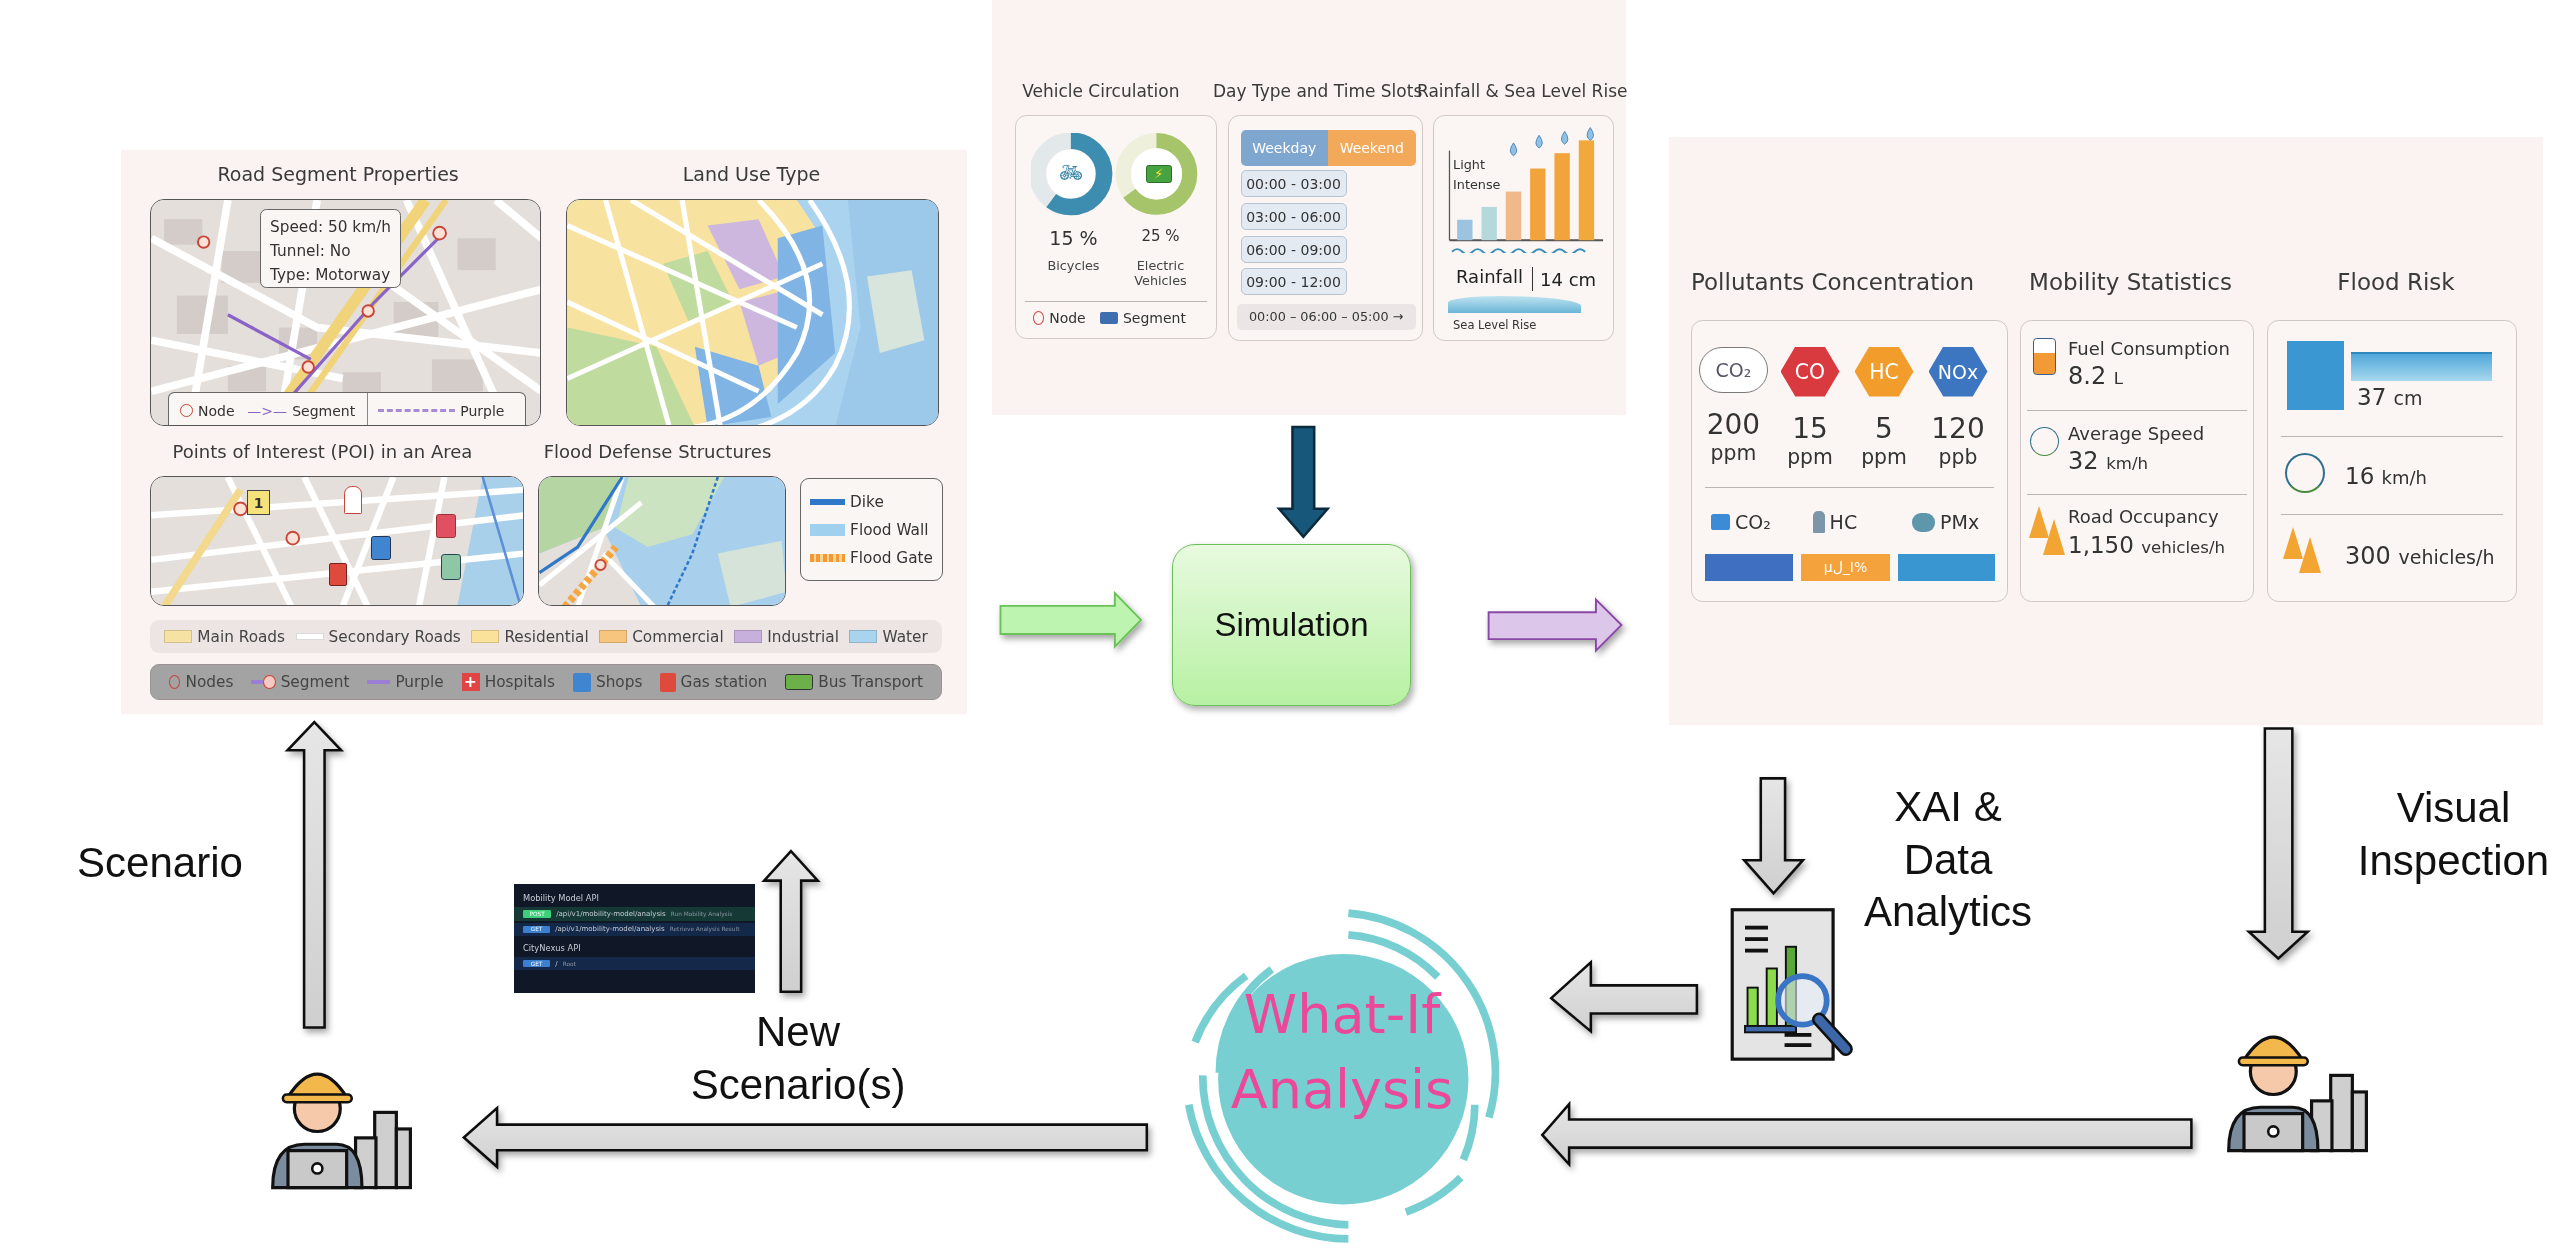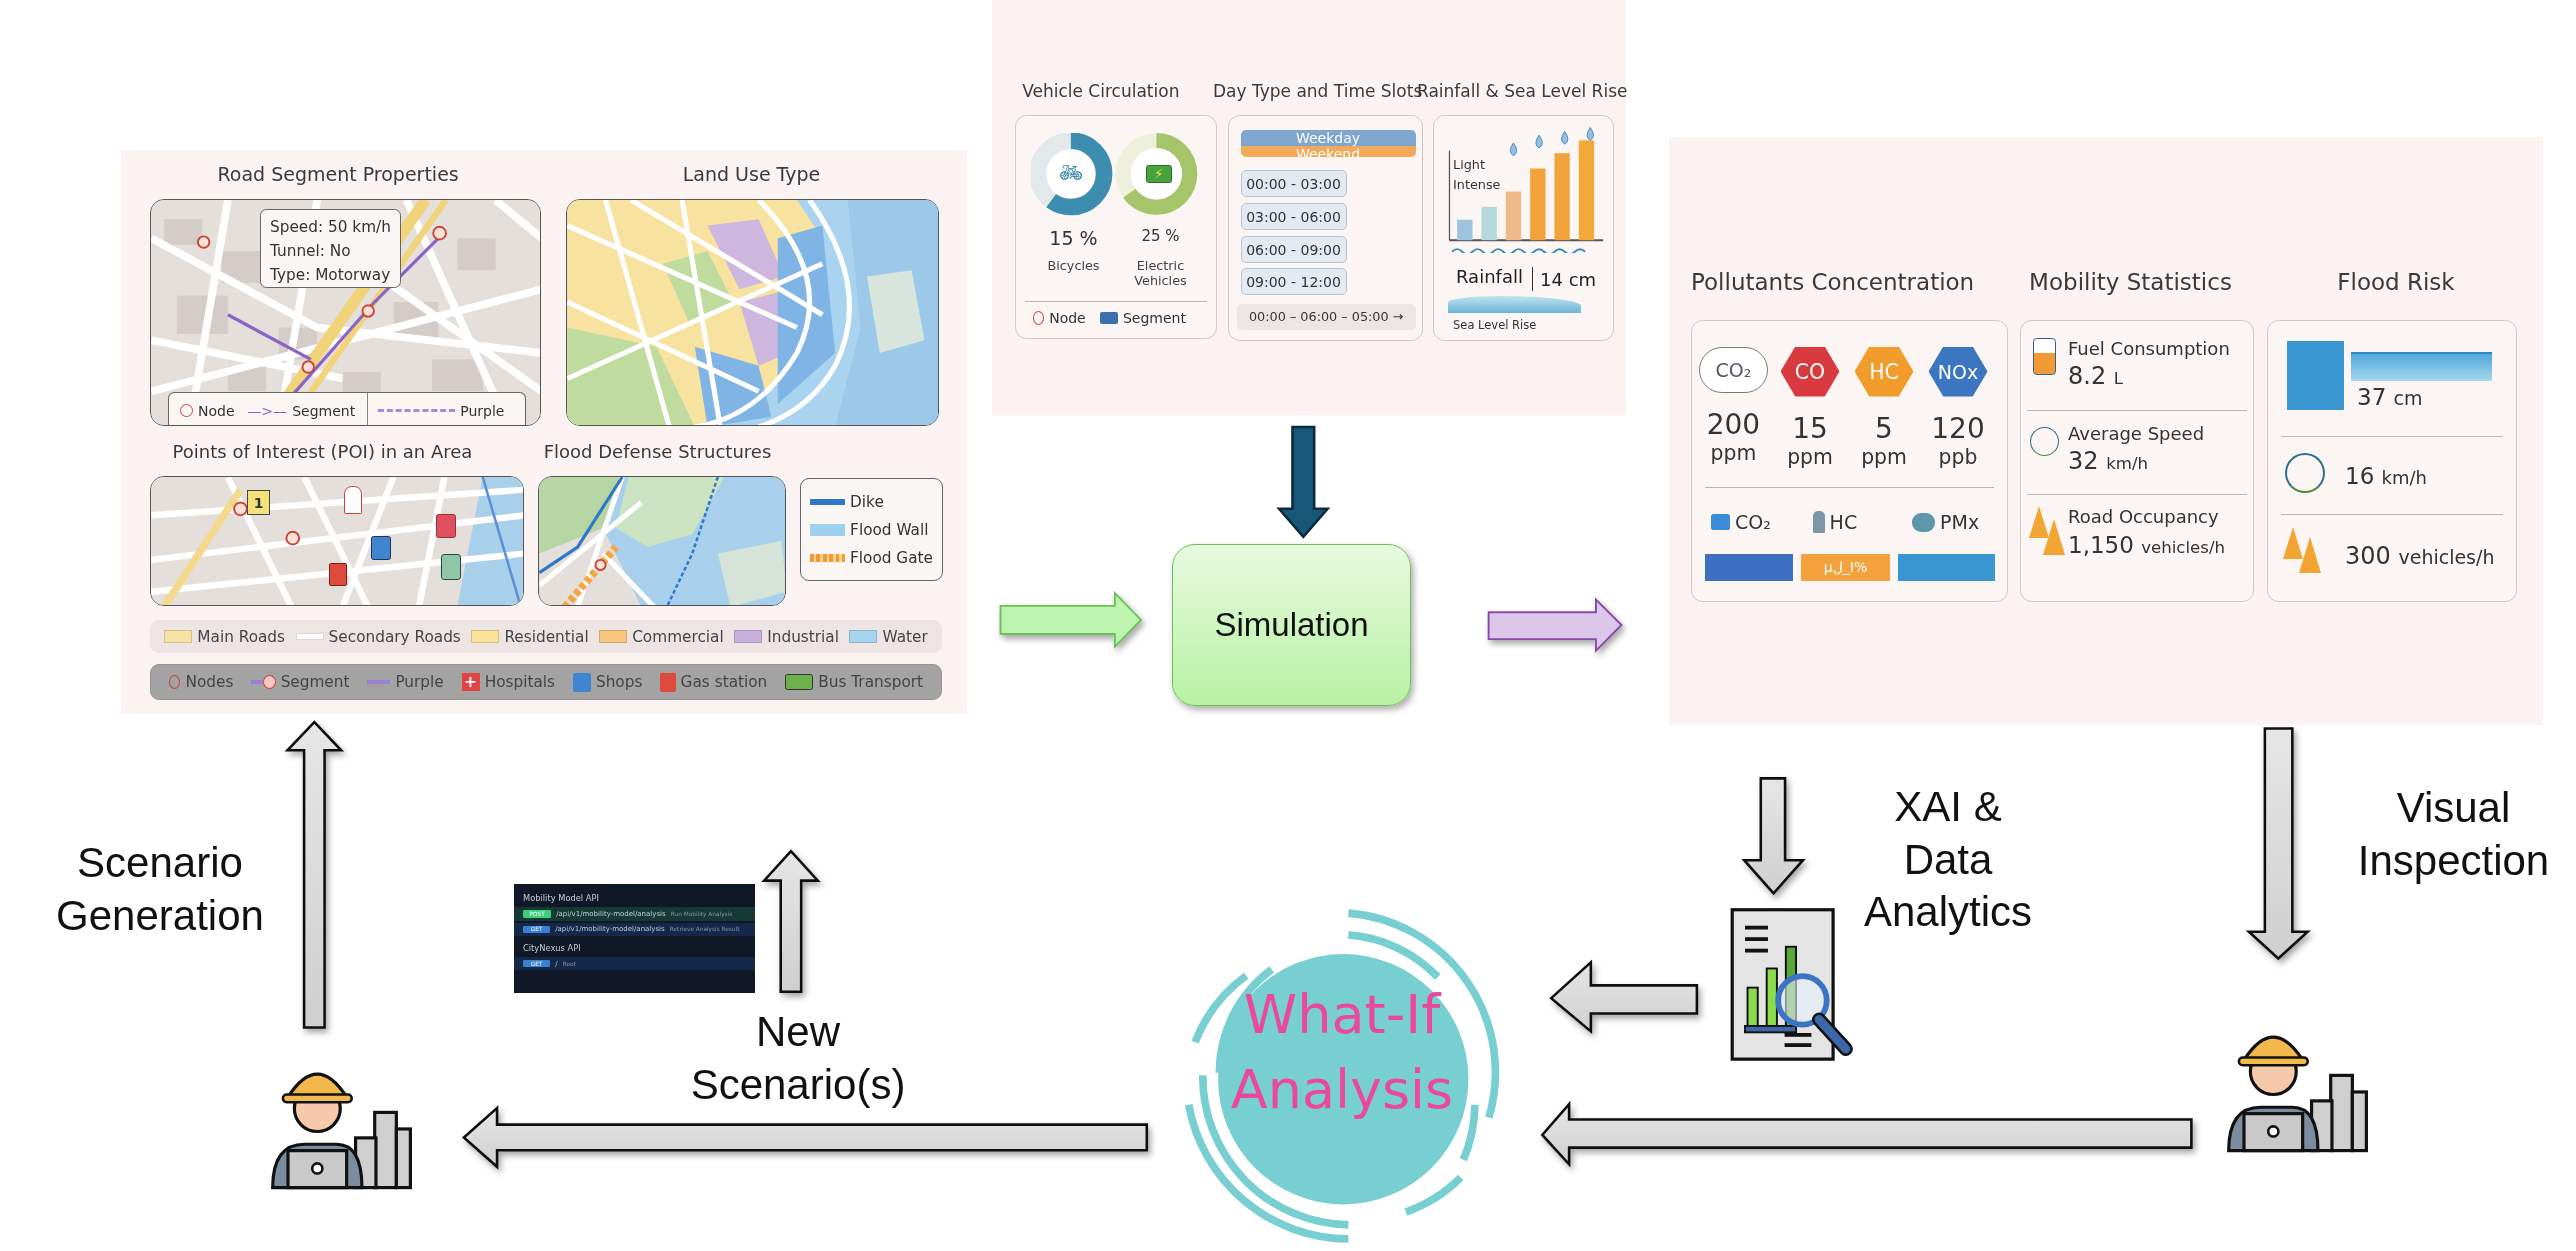--- a/index.html
+++ b/index.html
@@ -256,21 +256,21 @@
     <div class="divider" style="left:9px;right:9px;top:185px;"></div>
     <div class="abs lg-item" style="left:16.6px;top:194px;font-size:14px;color:#333;">
       <span style="width:11.5px;height:14px;border:1.9px solid #d04848;border-radius:50%;display:inline-block;"></span>
       <span>Node</span>
       <span style="width:18px;height:12.8px;background:#3d6fb0;border-radius:1.9px;display:inline-block;margin-left:9px;"></span>
       <span>Segment</span>
     </div>
   </div>
 
   <div class="softcard" style="left:236px;top:115px;width:195px;height:226px;">
-    <div class="abs" style="left:11.5px;top:14px;width:175px;height:27px;border-radius:5.1px;overflow:hidden;display:flex;font-size:14px;color:#fff;flex-direction:column;">
+    <div class="abs" style="left:11.5px;top:14px;width:175px;height:36px;border-radius:5.1px;overflow:hidden;display:flex;font-size:14px;color:#fff;">
       <div style="flex:1;background:#7fa6cf;display:flex;align-items:center;justify-content:center;">Weekday</div>
       <div style="flex:1;background:#f2a95a;display:flex;align-items:center;justify-content:center;">Weekend</div>
     </div>
     <div class="slot" style="left:11.5px;top:54px;width:106px;">00:00 - 03:00</div>
     <div class="slot" style="left:11.5px;top:87px;width:106px;">03:00 - 06:00</div>
     <div class="slot" style="left:11.5px;top:120px;width:106px;">06:00 - 09:00</div>
     <div class="slot" style="left:11.5px;top:152px;width:106px;">09:00 - 12:00</div>
     <div class="abs" style="left:7.7px;top:188px;width:179px;height:25.6px;background:#ebe6e5;border-radius:5.1px;font-size:12.8px;color:#333;display:flex;align-items:center;justify-content:center;">00:00 – 06:00 – 05:00 →</div>
   </div>
 
@@ -412,21 +412,20 @@
     <div class="abs" style="left:15.3px;top:206px;width:42px;height:47px;">
       <span style="position:absolute;left:0;top:0;width:0;height:0;border-left:10.2px solid transparent;border-right:10.2px solid transparent;border-bottom:32px solid #f3a534;"></span>
       <span style="position:absolute;left:15.3px;top:10.2px;width:0;height:0;border-left:11.5px solid transparent;border-right:11.5px solid transparent;border-bottom:36px solid #f3a534;"></span>
     </div>
     <div class="abs" style="left:77px;top:221px;font-size:24px;white-space:nowrap;"><span>300</span> <span style="font-size:19px;">vehicles/h</span></div>
   </div>
 </div>
 
 <div class="big-label" style="left:32px;top:837px;width:256px;">
   <div>Scenario</div>
-  <div>Generation</div>
 </div>
 
 <div class="big-label" style="left:664px;top:1006px;width:268px;">
   <div>New</div>
   <div>Scenario(s)</div>
 </div>
 
 <div class="big-label" style="left:1846px;top:781px;width:204px;">
   <div>XAI &amp;</div>
   <div>Data</div>

